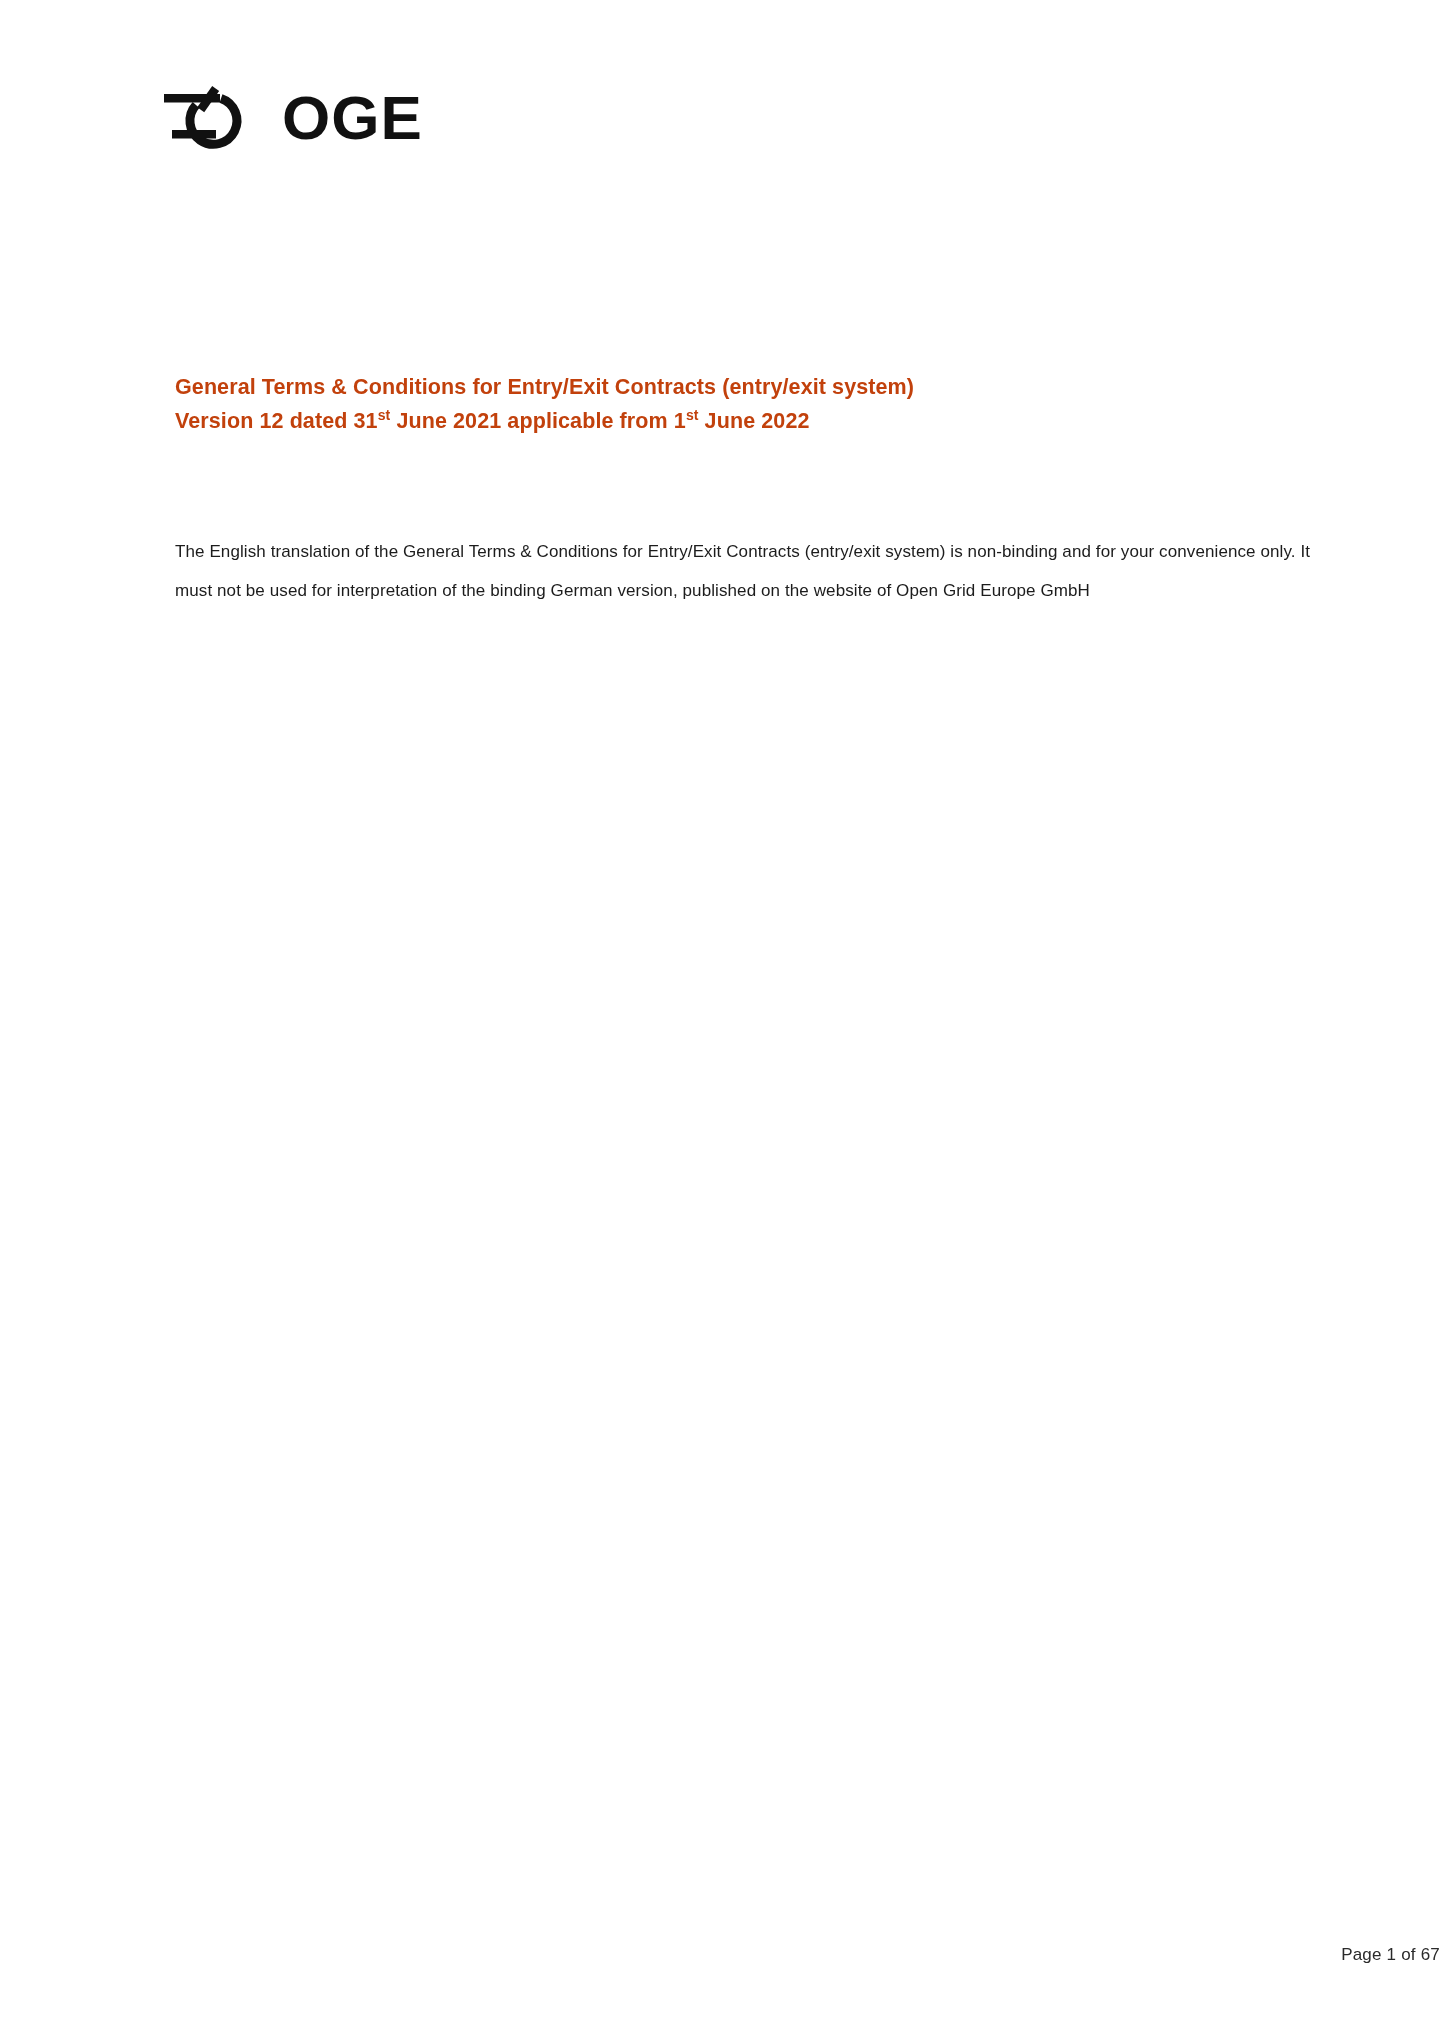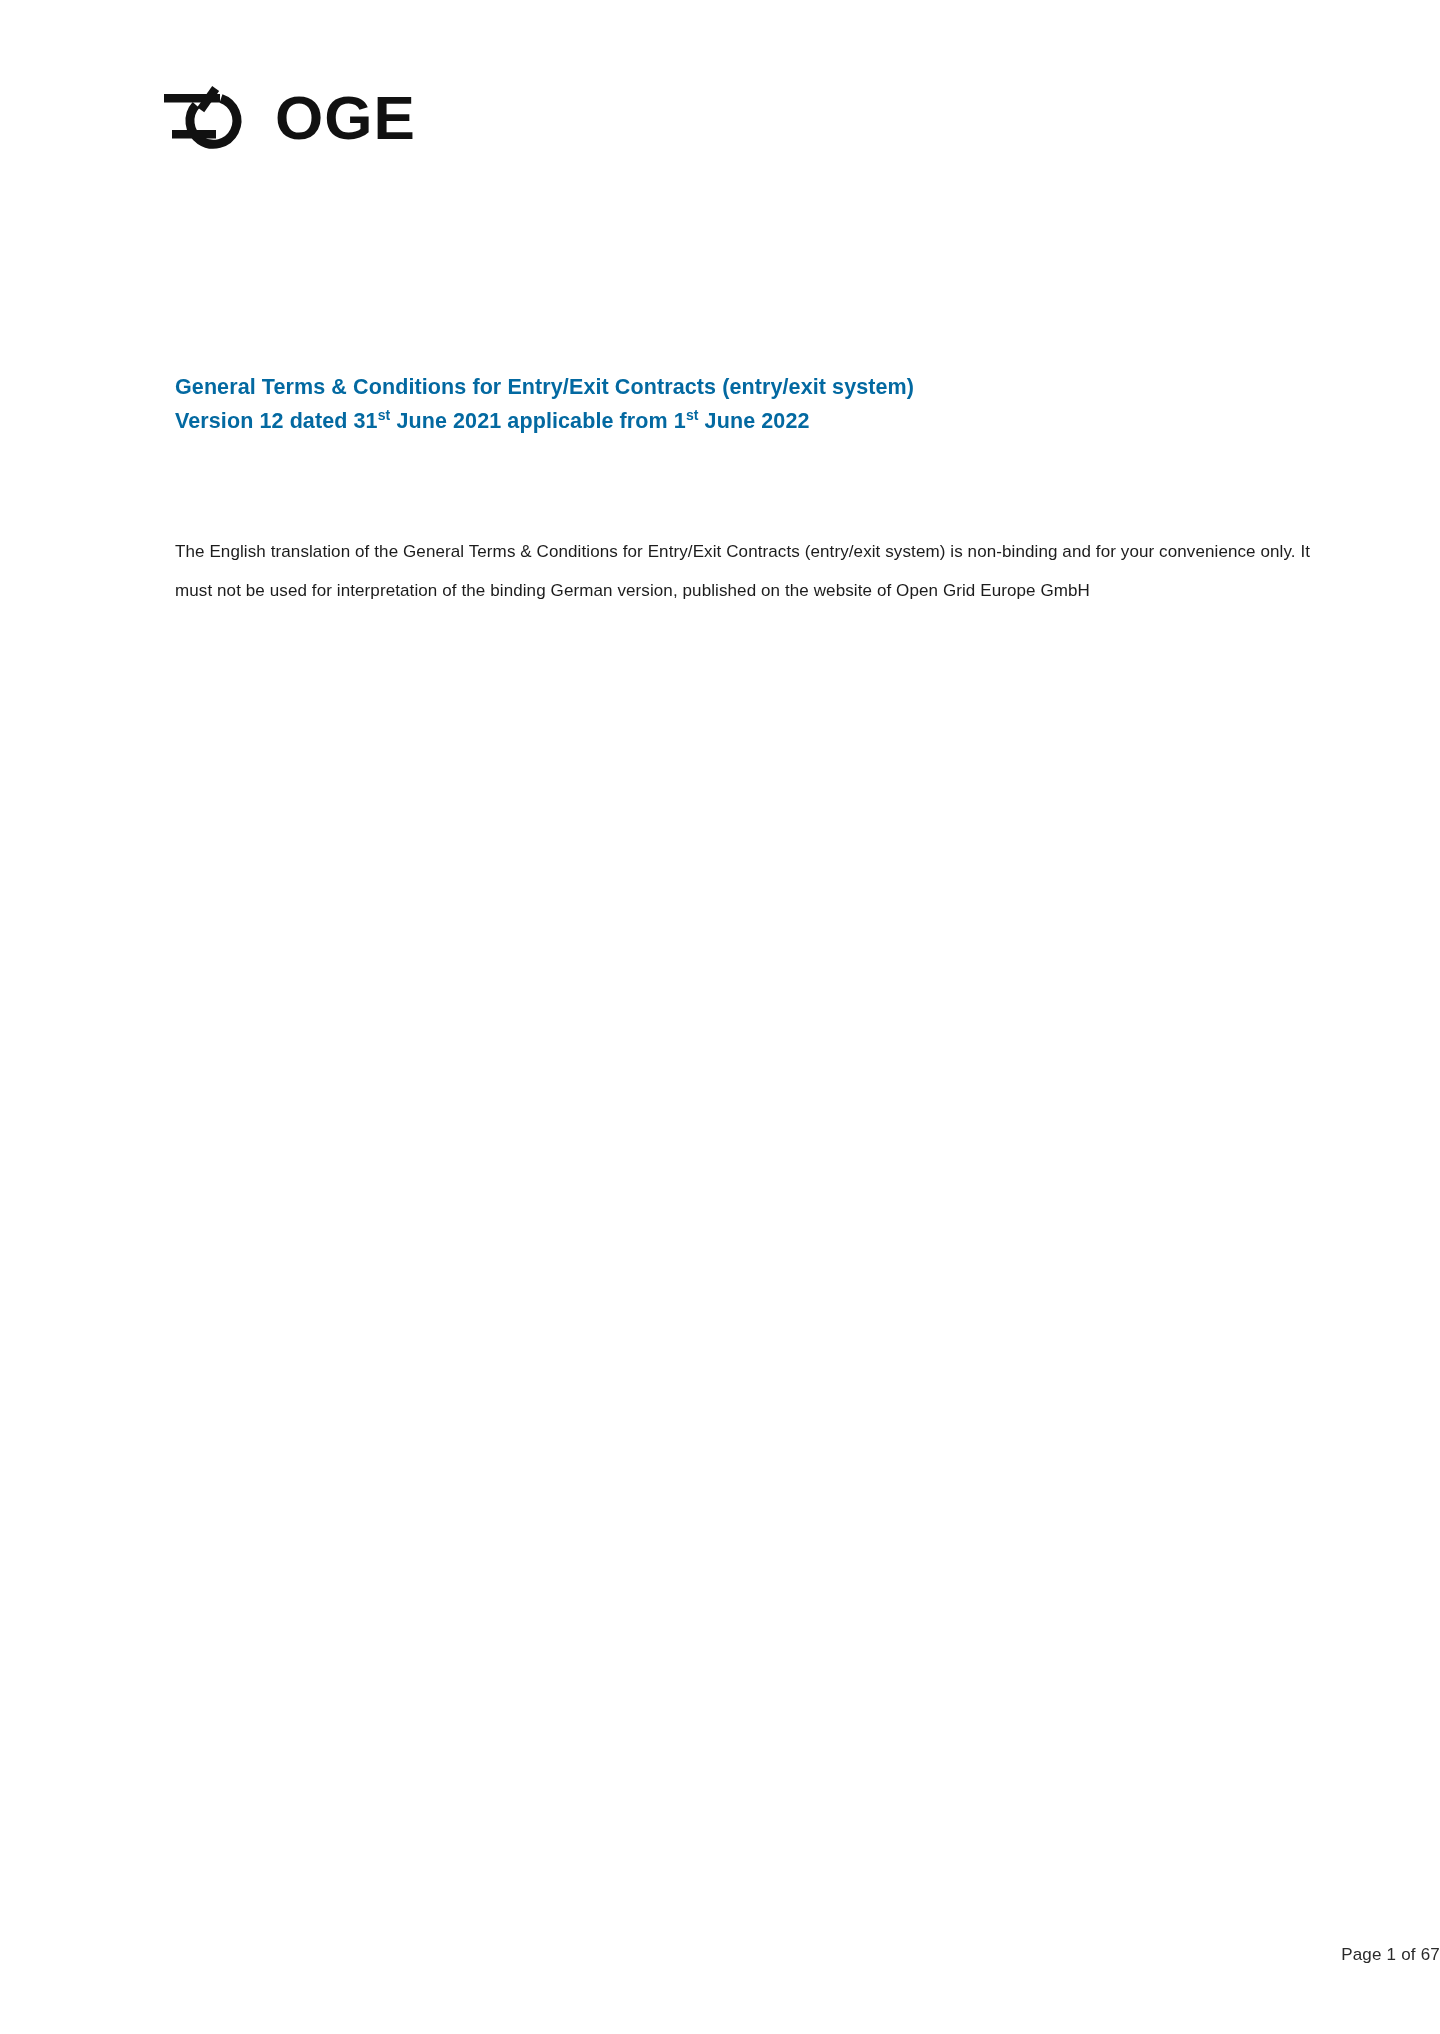--- a/index.html
+++ b/index.html
@@ -22,21 +22,21 @@
     background: #ffffff;
   }
 
   
   .logo-block {
     position: absolute;
     left: 160px;
     top: 78px;
     display: flex;
     align-items: center;
-    gap: 11px;
+    gap: 18px;
   }
   .logo-mark {
     width: 104px;
     height: 78px;
     display: block;
   }
   .logo-word {
     font-family: "Liberation Sans", sans-serif;
     font-weight: 700;
     font-size: 62px;
@@ -51,21 +51,21 @@
     position: absolute;
     left: 175px;
     top: 370px;
     width: 1120px;
   }
   .title-line {
     font-family: "Liberation Sans", sans-serif;
     font-weight: 700;
     font-size: 21.5px;
     line-height: 34px;
-    color: #0369a1;
+    color: #c2410c;
     letter-spacing: 0.1px;
   }
   .title-line sup {
     font-size: 14px;
     vertical-align: super;
     line-height: 0;
   }
 
   
   .body-block {

